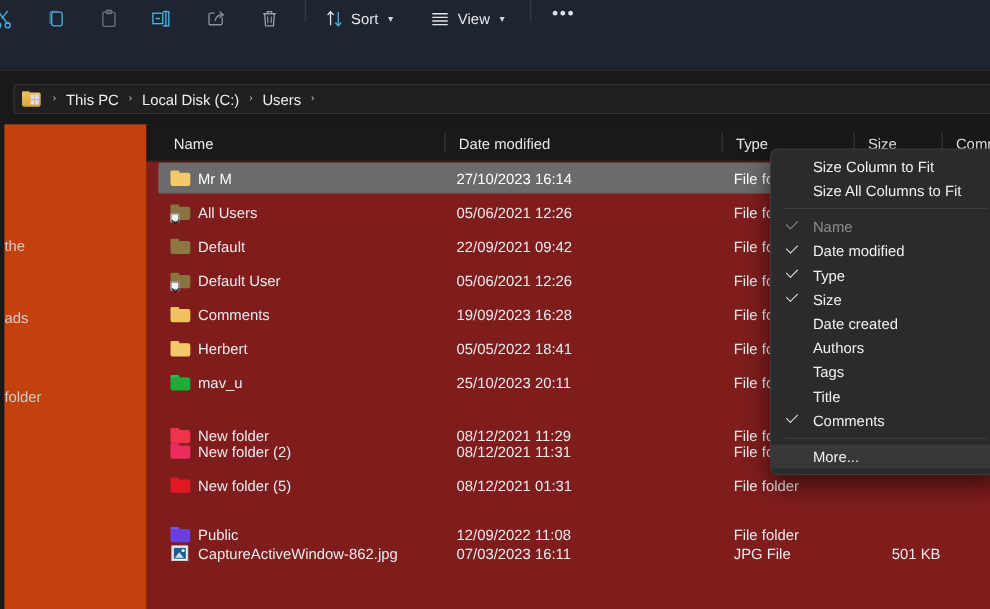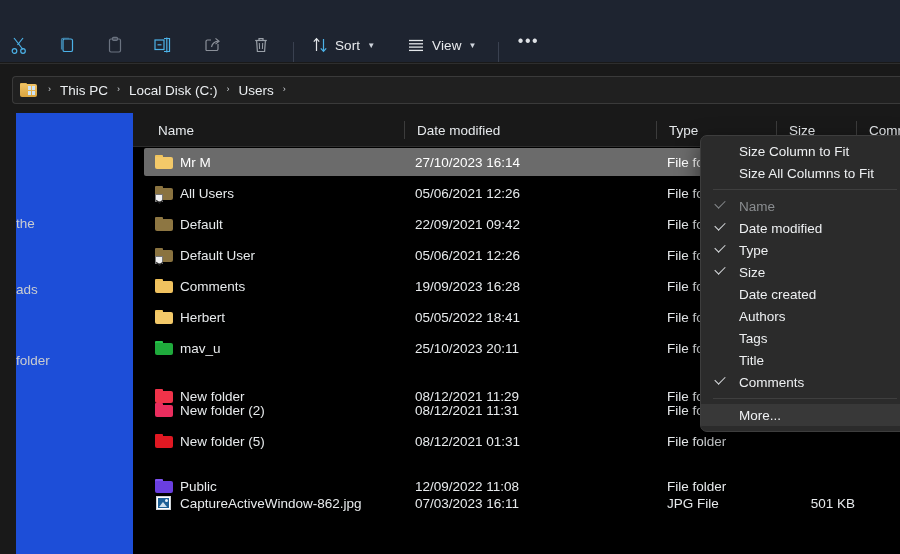--- a/index.html
+++ b/index.html
@@ -8,21 +8,21 @@
     background: #191919;
     font-family: "Liberation Sans", sans-serif;
     overflow: hidden;
   }
   #app { position: relative; width: 900px; height: 554px; background: #191919; }
 
   
   .toolbar {
     position: absolute; left: 0; top: 0; width: 900px; height: 62px;
     background: #1e2430;
-    display: flex; align-items: flex-end; padding-left: 16px;
+    display: flex; align-items: flex-start;
   }
   .tb-btn {
     height: 34px; min-width: 38px;
     display: flex; align-items: center; justify-content: center;
     gap: 7px; border-radius: 4px; cursor: default;
     padding: 0 6px;
   }
   .tb-btn.labeled { padding: 0 10px; }
   .tb-label { font-size: 13.5px; color: #e8eaed; letter-spacing: .1px; }
   .tb-sep {
@@ -83,36 +83,36 @@
   }
   .ch:before {
     content:""; position:absolute; left:0; top:8px; width:1px; height:18px; background:#3c3c3c;
   }
   .ch span { padding-left: 13px; }
   .ch.first:before { display: none; }
   .ch.first span { padding-left: 25px; }
 
   
   .navpane {
-    position: absolute; left: 16px; top: 113px; width: 133px; height: 441px;
-    background: #1d4ed8;
+    position: absolute; left: 4px; top: 113px; width: 133px; height: 441px;
+    background: #c2410c;
   }
   .navpane:after {
     content:""; position:absolute; right:0; top:0; width:1px; height:441px; background:#2b2b2b;
   }
   .nav-item {
     position: absolute; left: 0; height: 24px;
     display: flex; align-items: center;
     font-size: 13.5px; color: #c9ccd0; white-space: nowrap;
   }
 
   
   .filelist {
     position: absolute; left: 133px; top: 147px; width: 767px; height: 407px;
-    background: #000000; overflow: hidden;
+    background: #7f1d1d; overflow: hidden;
   }
   .row {
     position: absolute; left: 11px; width: 756px; height: 28px;
     display: flex; align-items: center;
   }
   .row.selected { background: #6b6b6b; border-radius: 2px; }
   .cell {
     position: absolute; font-size: 13.5px; color: #e7eaec; white-space: nowrap;
   }
   .c-name  { left: 36px; }

